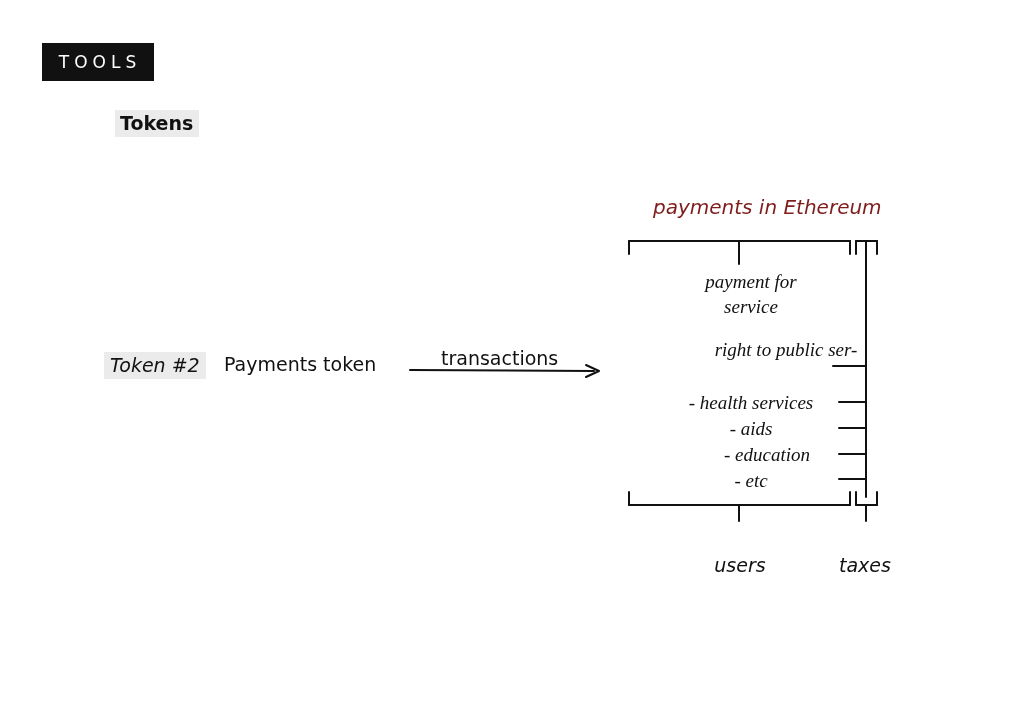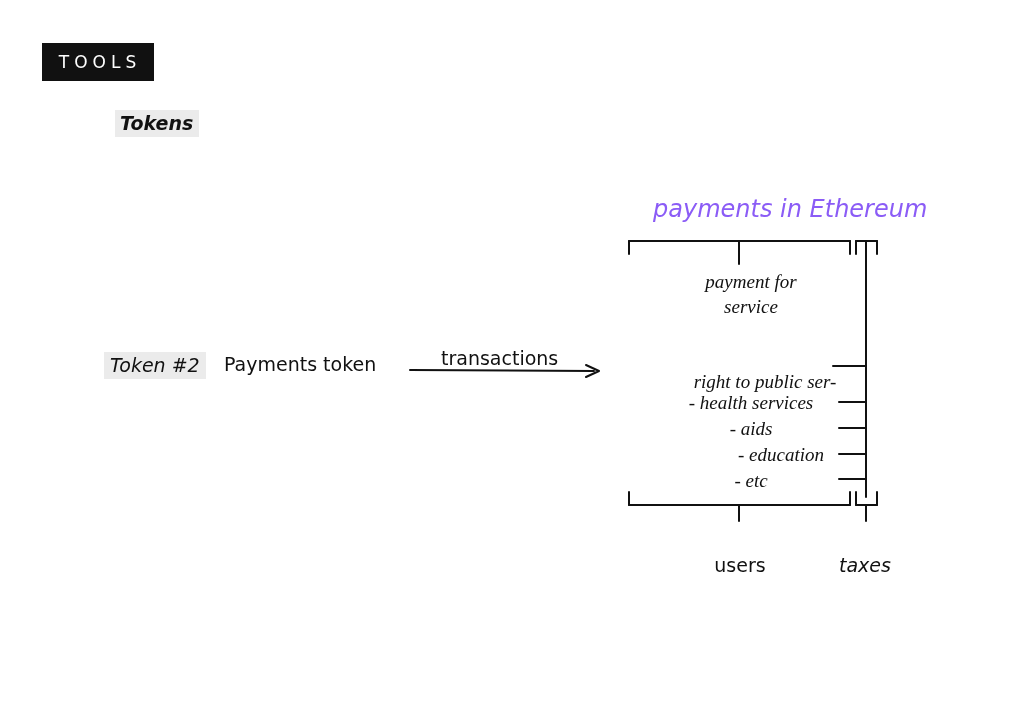--- a/index.html
+++ b/index.html
@@ -42,21 +42,20 @@
     padding-left: 4px;
   }
   
   .section-label {
     position: absolute;
     left: 115px;
     top: 110px;
     background: #ebebeb;
     padding: 2px 6px 3px 5px;
     font-family: "DejaVu Sans", sans-serif;
-    font-style: italic;
     font-weight: bold;
     font-size: 19px;
     color: #111111;
   }
   
   .token-chip {
     position: absolute;
     left: 104px;
     top: 352px;
     background: #ebebeb;
@@ -84,71 +83,71 @@
     color: #111111;
     white-space: nowrap;
   }
   
   .top-caption {
     position: absolute;
     left: 653px;
     top: 195px;
     font-family: "DejaVu Sans", sans-serif;
     font-style: italic;
-    font-size: 24px;
-    color: #8b5cf6;
+    font-size: 20px;
+    color: #7f1d1d;
     white-space: nowrap;
   }
   .item {
     position: absolute;
     font-family: Liberation Serif, serif;
     font-style: italic;
     font-size: 19px;
     color: #111111;
     text-align: center;
     line-height: 1.32;
   }
   .item-payment {
     left: 630px;
     top: 269px;
     width: 242px;
   }
   .item-rights {
-    left: 644px;
+    left: 665px;
     top: 337px;
     width: 242px;
-    margin-top: 32px;
   }
   .item-health {
     left: 630px;
     top: 390px;
     width: 242px;
   }
   .item-aids {
     left: 630px;
     top: 416px;
     width: 242px;
   }
   .item-education {
-    left: 660px;
+    left: 646px;
     top: 442px;
     width: 242px;
   }
   .item-etc {
     left: 630px;
     top: 468px;
     width: 242px;
   }
   .bottom-label-users {
     position: absolute;
     left: 660px;
     top: 554px;
     width: 160px;
     text-align: center;
     font-family: "DejaVu Sans", sans-serif;
+    font-style: italic;
     font-size: 19px;
     color: #111111;
   }
   .bottom-label-taxes {
     position: absolute;
     left: 800px;
     top: 554px;
     width: 130px;
     text-align: center;
     font-family: "DejaVu Sans", sans-serif;

